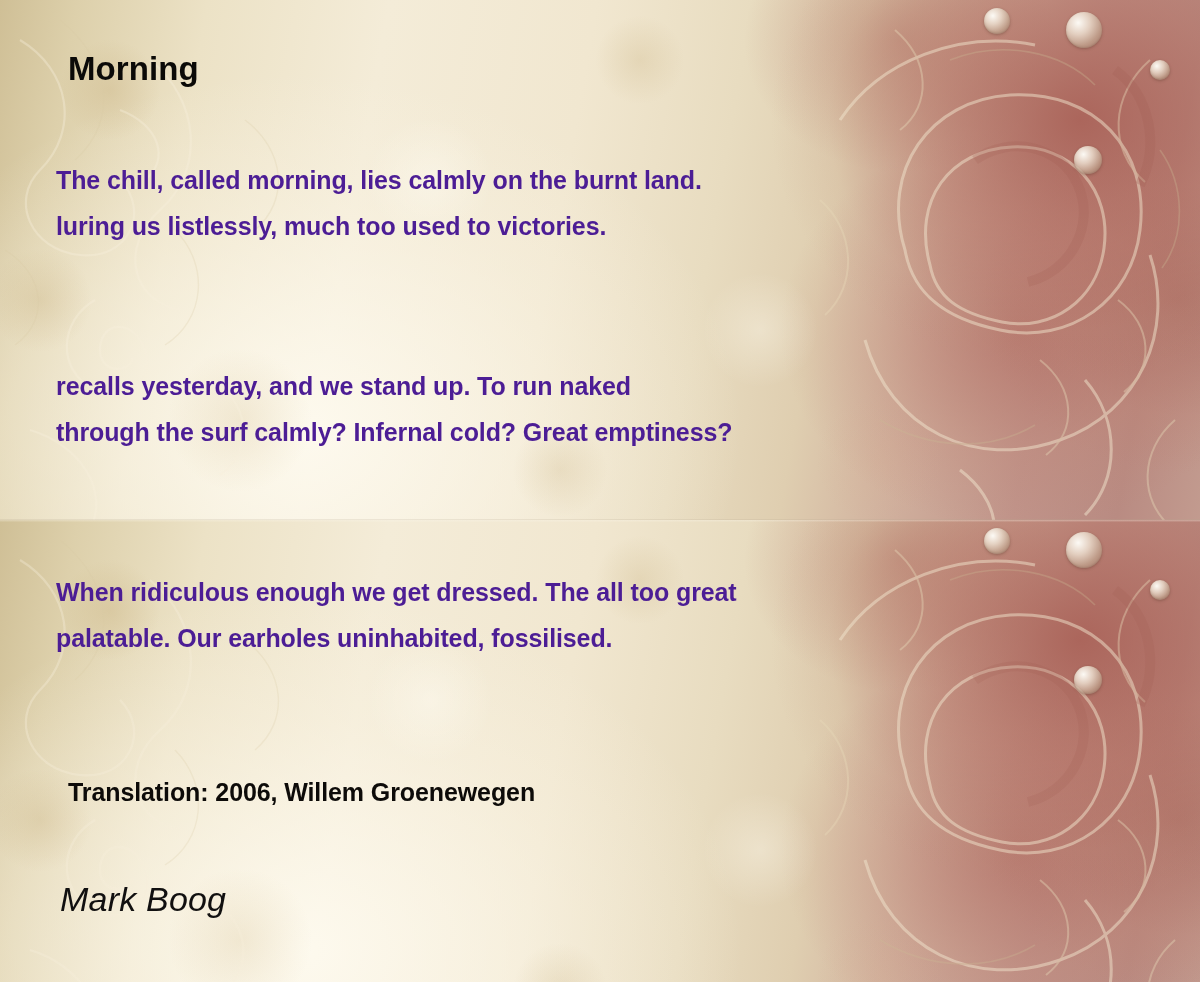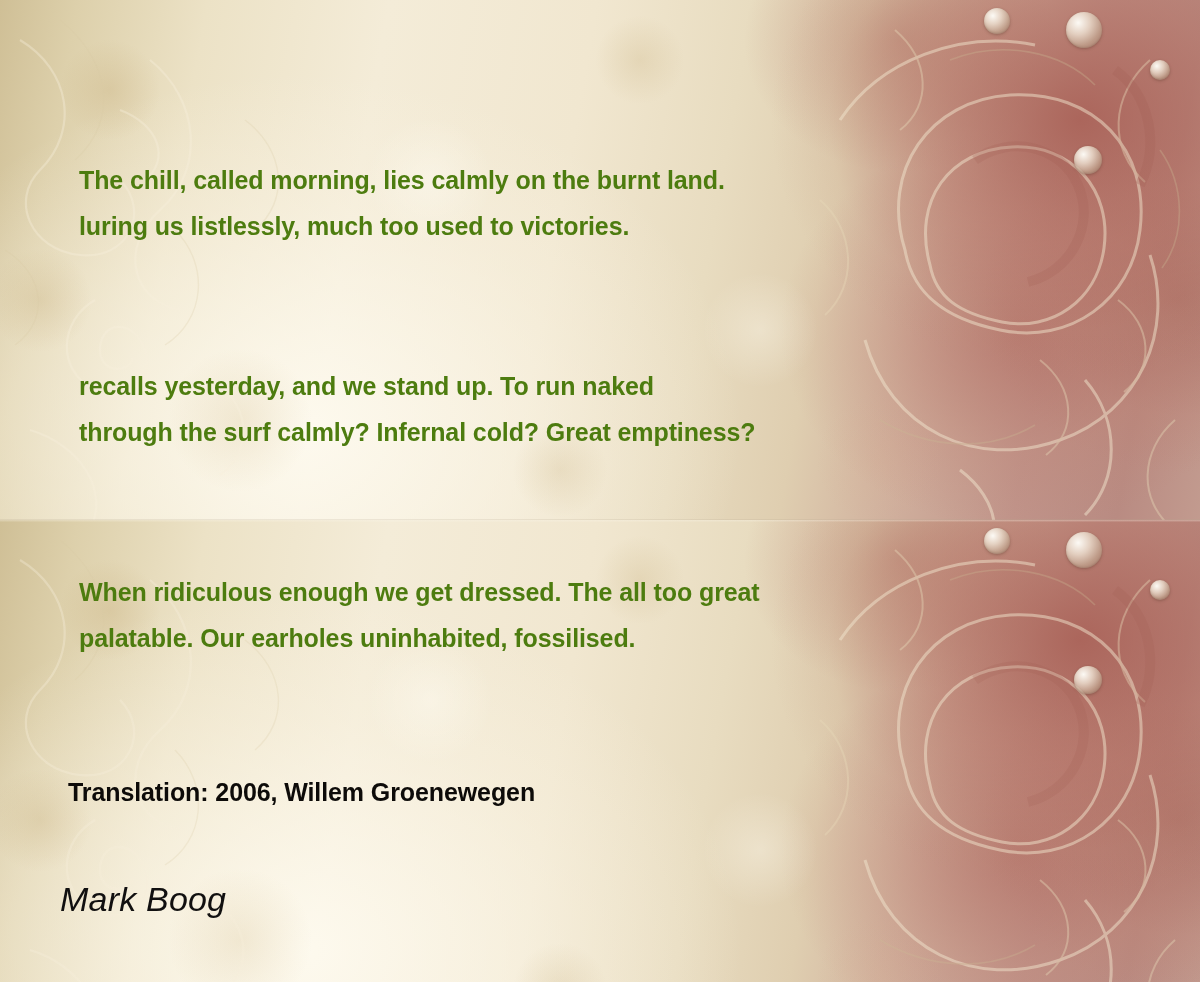--- a/index.html
+++ b/index.html
@@ -118,25 +118,25 @@
     top: 50px;
     font-size: 33px;
     font-weight: bold;
     color: #0b0a08;
     letter-spacing: 0.1px;
     white-space: nowrap;
   }
 
   .stanza {
     position: absolute;
-    left: 79px;
+    left: 56px;
     font-size: 25px;
     font-weight: bold;
     line-height: 46px;
-    color: #4d7c0f;
+    color: #4c1d95;
     letter-spacing: -0.1px;
     white-space: nowrap;
   }
   .stanza .line { display: block; }
 
   .stanza-1 { top: 157px; }
   .stanza-2 { top: 363px; }
   .stanza-3 { top: 569px; }
 
   .translation {
@@ -273,20 +273,21 @@
     <div class="pearl" style="left:984px;  top:8px;   width:26px; height:26px;"></div>
     <div class="pearl" style="left:1066px; top:12px;  width:36px; height:36px;"></div>
     <div class="pearl" style="left:1074px; top:146px; width:28px; height:28px;"></div>
     <div class="pearl" style="left:1150px; top:60px;  width:20px; height:20px;"></div>
   </div>
 
   <div class="seam"></div>
 
   <div class="content">
 
+    <div class="poem-title">Morning</div>
 
     <div class="stanza stanza-1">
       <span class="line">The chill, called morning, lies calmly on the burnt land.</span>
       <span class="line">luring us listlessly, much too used to victories.</span>
     </div>
 
     <div class="stanza stanza-2">
       <span class="line">recalls yesterday, and we stand up. To run naked</span>
       <span class="line">through the surf calmly? Infernal cold? Great emptiness?</span>
     </div>

